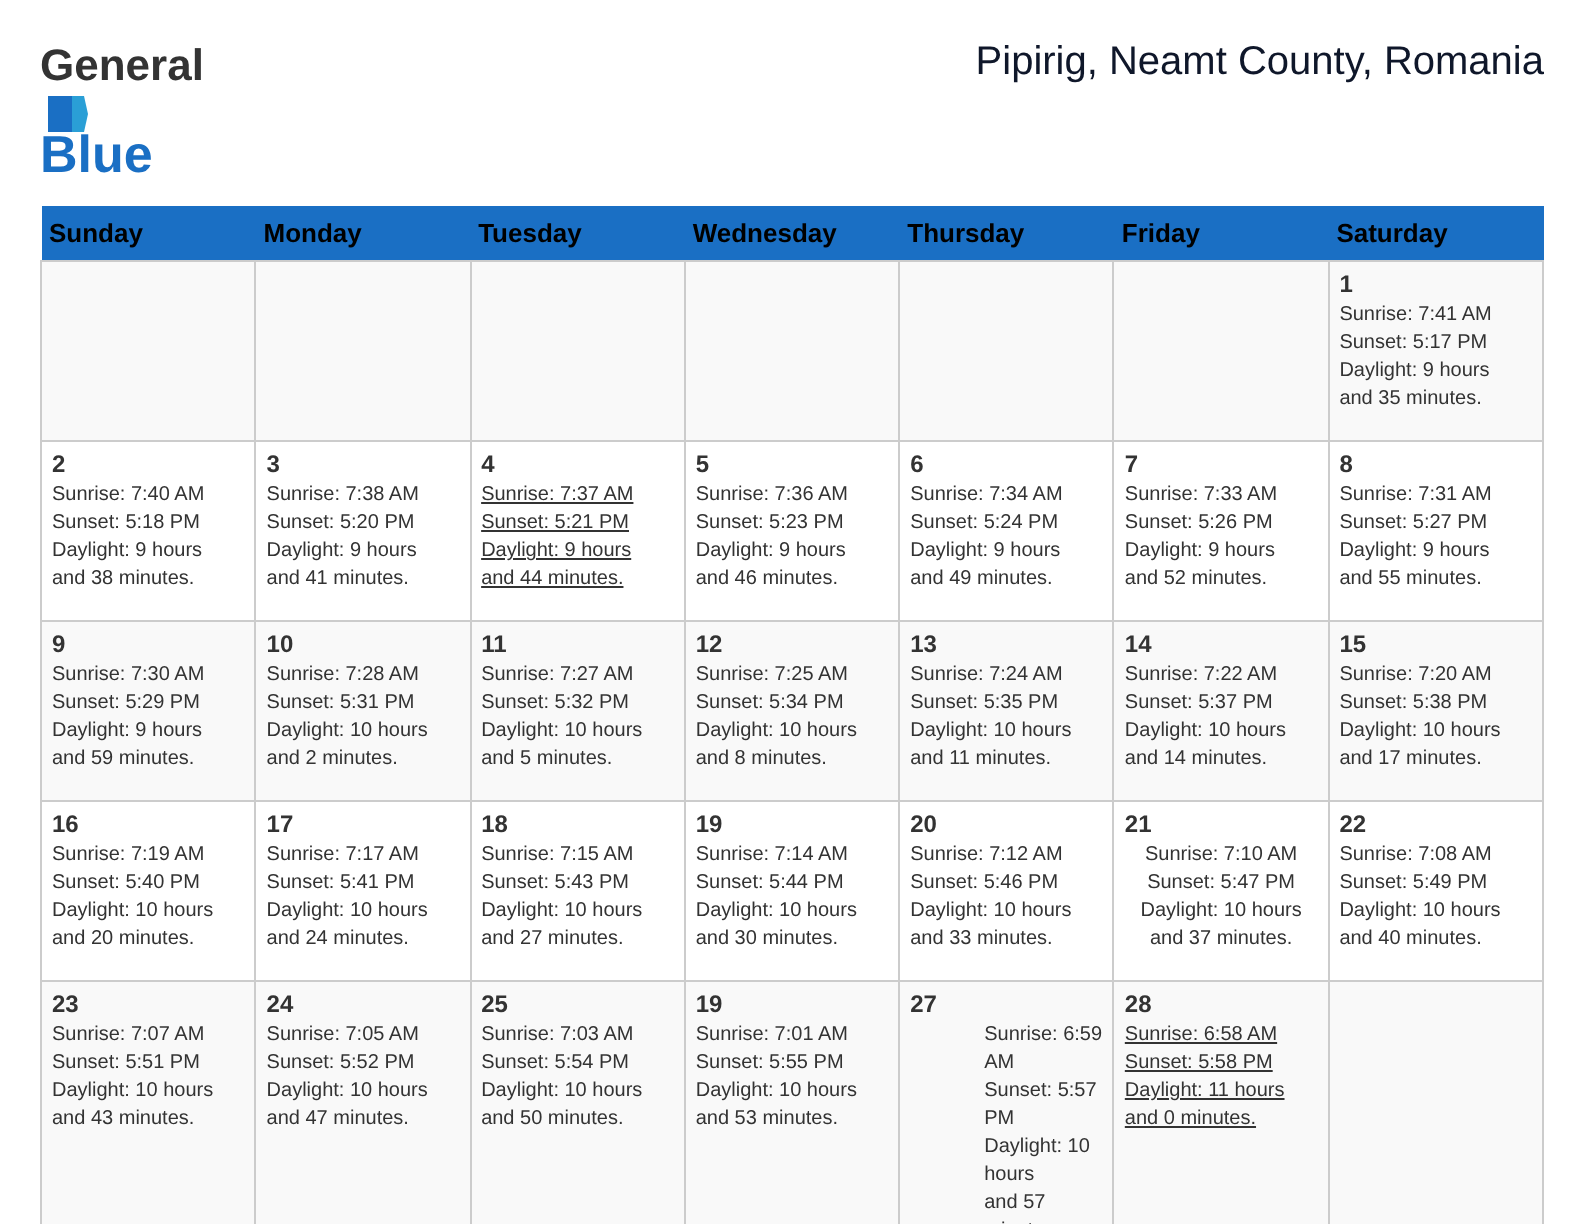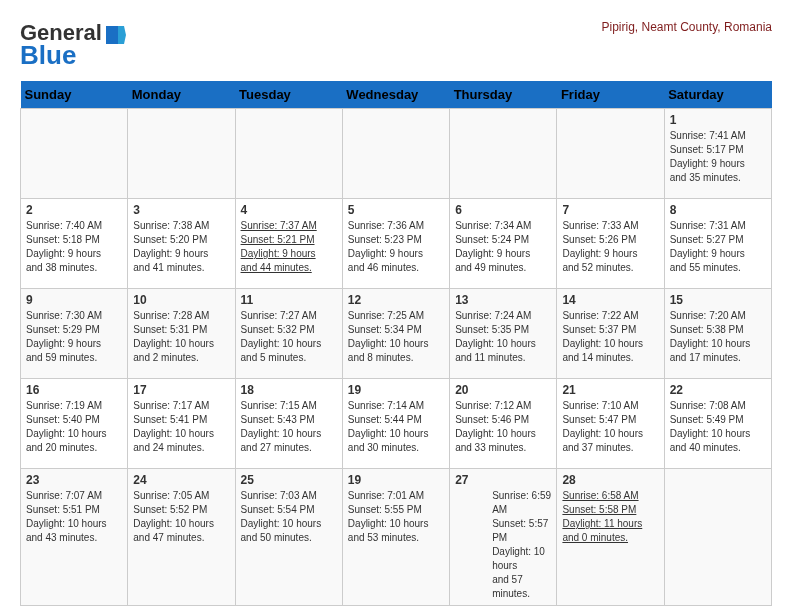--- a/index.html
+++ b/index.html
@@ -23,22 +23,22 @@
     }
     .title-block {
       text-align: right;
     }
     .month-title {
       font-size: 36px;
       font-weight: bold;
       color: #333;
     }
     .location {
-      font-size: 12px;
-      color: #7f1d1d;
+      font-size: 20px;
+      color: #0f172a;
     }
     table {
       width: 100%;
       border-collapse: collapse;
     }
     thead tr th {
       background: #1a6fc4;
       color: #000000;
       font-size: 13px;
       font-weight: bold;
@@ -71,21 +71,21 @@
     }
     tbody tr:nth-child(even) td {
       background: #fff;
     }
   </style>
 </head>
 <body>
 
 <div class="header">
   <div class="logo">
-    <div style="display:flex;align-items:flex-end;">
+    <div style="display:flex;align-items:flex-start;flex-direction:column;">
       <span style="font-size:22px;font-weight:bold;color:#333;">General</span>
       <svg width="22" height="22" viewBox="0 0 22 22" style="margin:0 2px;">
         <polygon points="2,2 16,2 20,11 16,20 2,20" fill="#1a6fc4"></polygon>
         <polygon points="14,2 20,2 22,11 20,20 14,20" fill="#2a9fd6"></polygon>
       </svg>
     </div>
     <span style="font-size:26px;font-weight:bold;color:#1a6fc4;margin-top:-6px;margin-left:0;">Blue</span>
   </div>
   <div class="title-block">
     <div class="location">Pipirig, Neamt County, Romania</div>
@@ -253,21 +253,21 @@
         </td>
         <td>
           <span class="day-num">20</span>
           <div class="day-info" style="white-space: pre-line;">Sunrise: 7:12 AM
 Sunset: 5:46 PM
 Daylight: 10 hours
 and 33 minutes.</div>
         </td>
         <td>
           <span class="day-num">21</span>
-          <div class="day-info" style="white-space: pre-line;">Sunrise: 7:10 AM
+          <div class="day-info" style="white-space: pre-line; text-align: center;">Sunrise: 7:10 AM
 Sunset: 5:47 PM
 Daylight: 10 hours
 and 37 minutes.</div>
         </td>
         <td>
           <span class="day-num">22</span>
           <div class="day-info" style="white-space: pre-line;">Sunrise: 7:08 AM
 Sunset: 5:49 PM
 Daylight: 10 hours
 and 40 minutes.</div>

